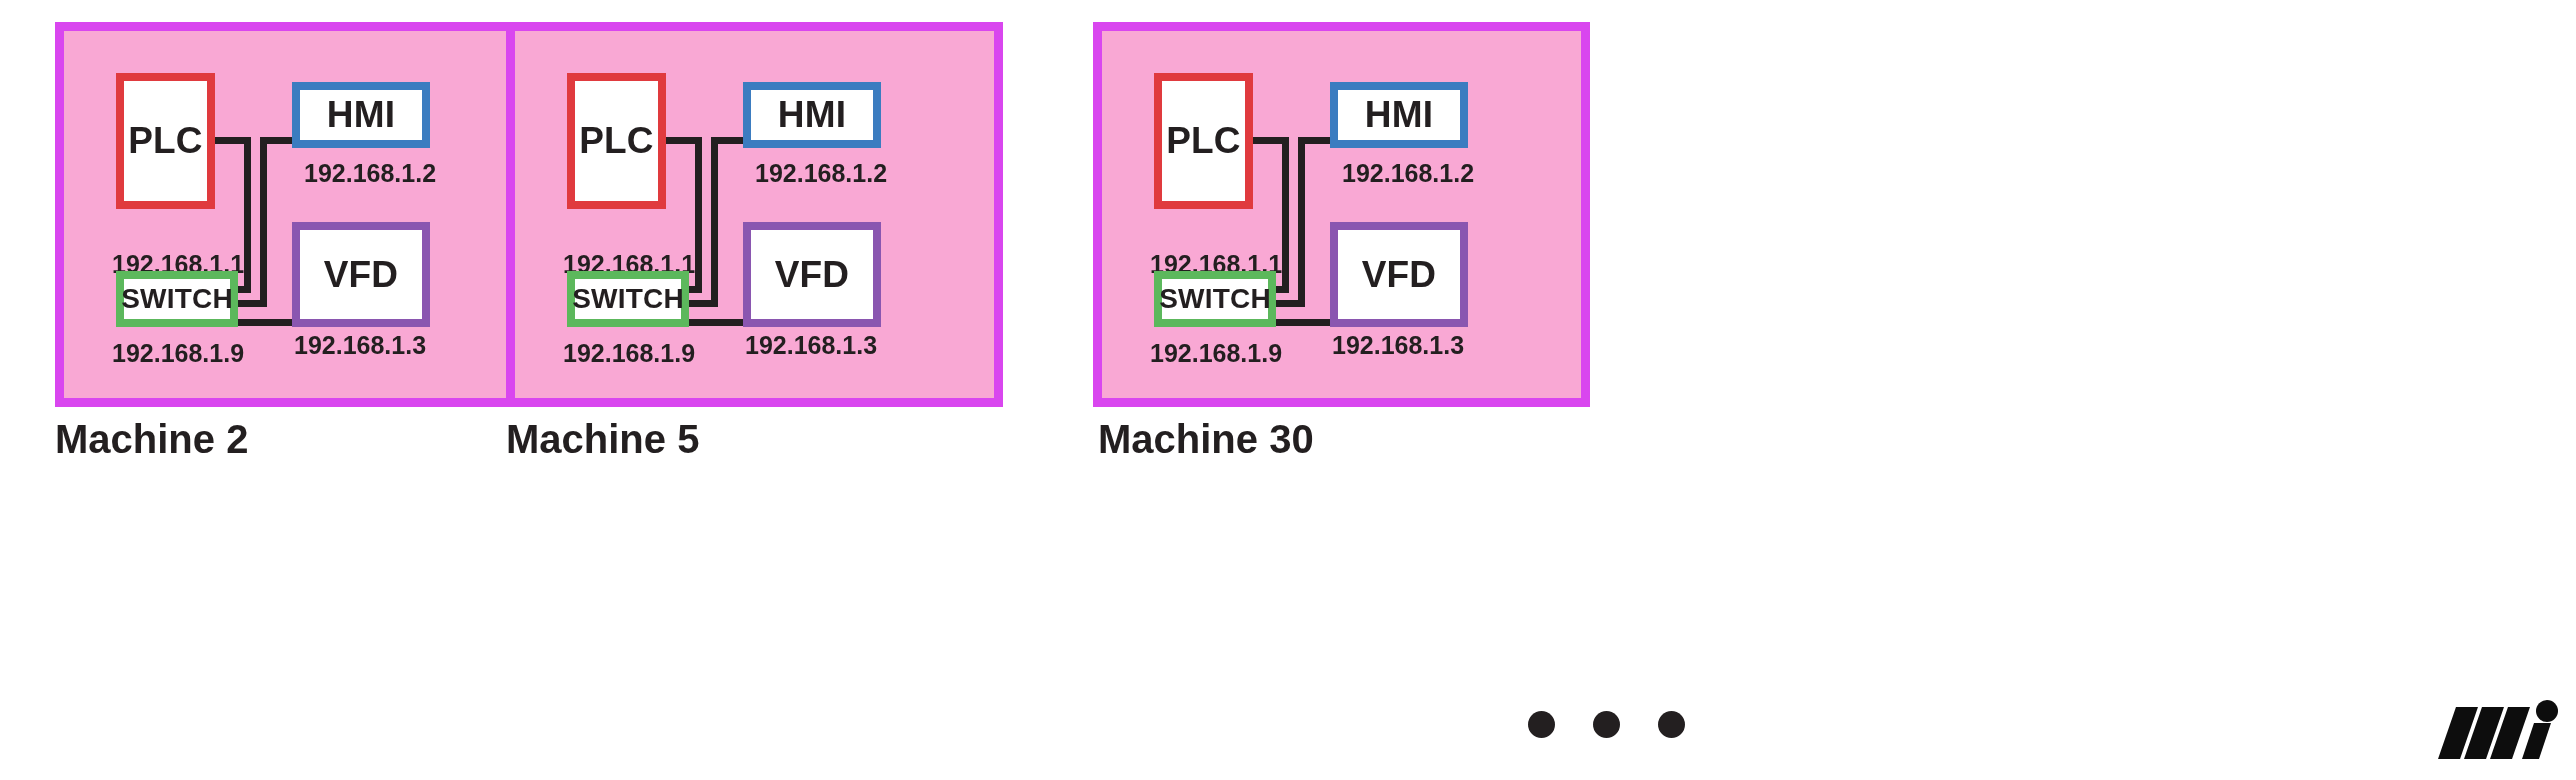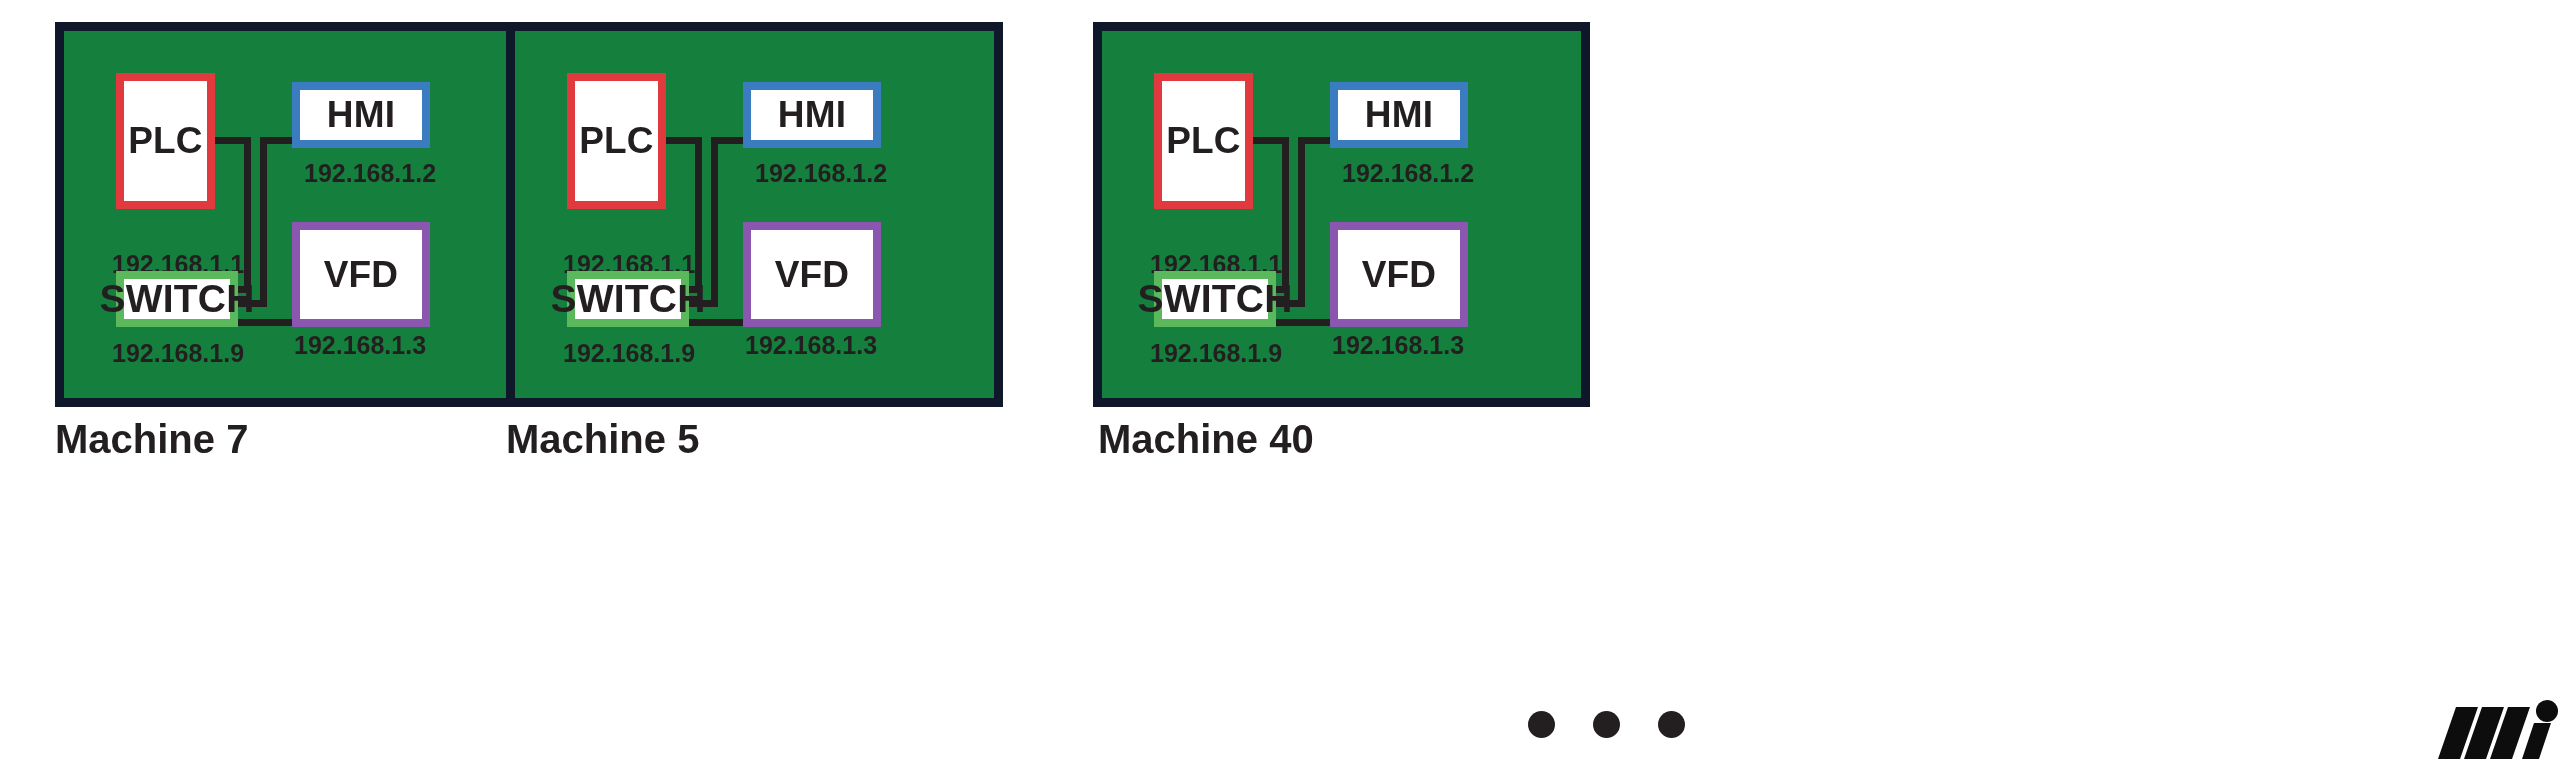--- a/index.html
+++ b/index.html
@@ -10,22 +10,22 @@
     position:relative;
     overflow:hidden;
   }
   #stage{position:relative;width:2576px;height:781px;}
 
   
   .panel{
     position:absolute;
     top:22px;
     width:497px;height:385px;
-    border:9px solid #0f172a;
-    background:#15803d;
+    border:9px solid #d946ef;
+    background:#f9a8d4;
     box-sizing:border-box;
   }
   .panel-inner{position:absolute;inset:0;}
 
   
   .dev{
     position:absolute;
     box-sizing:border-box;
     background:#ffffff;
     display:flex;align-items:center;justify-content:center;
@@ -41,21 +41,21 @@
   }
   .dev.hmi{
     left:228px;top:51px;width:138px;height:66px;
     border:8px solid #3b7cc0;
     font-size:37px;
     text-align:right;
   }
   .dev.switch{
     left:52px;top:240px;width:122px;height:56px;
     border:8px solid #5cb85c;
-    font-size:39px;
+    font-size:28px;
   }
   .dev.vfd{
     left:228px;top:191px;width:138px;height:105px;
     border:8px solid #8a56b0;
     font-size:37px;
   }
 
   
   .ip{
     position:absolute;
@@ -119,21 +119,21 @@
       <div class="dev hmi">HMI</div>
       <div class="dev switch">SWITCH</div>
       <div class="dev vfd">VFD</div>
 
       <div class="ip plc-ip">192.168.1.1</div>
       <div class="ip hmi-ip">192.168.1.2</div>
       <div class="ip switch-ip">192.168.1.9</div>
       <div class="ip vfd-ip">192.168.1.3</div>
     </div>
   </div>
-  <div class="caption" style="left:55px;">Machine 7</div>
+  <div class="caption" style="left:55px;">Machine 2</div>
 
   <div class="panel" style="left:506px;">
     <div class="panel-inner">
       <div class="wire w-plc-h1"></div>
       <div class="wire w-plc-v"></div>
       <div class="wire w-plc-h2"></div>
       <div class="wire w-hmi-h1"></div>
       <div class="wire w-hmi-v"></div>
       <div class="wire w-hmi-h2"></div>
       <div class="wire w-vfd-h"></div>
@@ -171,21 +171,21 @@
       <div class="dev hmi">HMI</div>
       <div class="dev switch">SWITCH</div>
       <div class="dev vfd">VFD</div>
 
       <div class="ip plc-ip">192.168.1.1</div>
       <div class="ip hmi-ip">192.168.1.2</div>
       <div class="ip switch-ip">192.168.1.9</div>
       <div class="ip vfd-ip">192.168.1.3</div>
     </div>
   </div>
-  <div class="caption" style="left:1098px;">Machine 40</div>
+  <div class="caption" style="left:1098px;">Machine 30</div>
 
   <svg id="logo" viewBox="0 0 132 66">
     <g fill="#0d0d0d">
       <polygon points="22,8 44,8 26,60 4,60"></polygon>
       <polygon points="48,8 70,8 52,60 30,60"></polygon>
       <polygon points="74,8 96,8 78,60 56,60"></polygon>
       <polygon points="100,24 117,24 105,60 88,60"></polygon>
       <circle cx="113" cy="12" r="11"></circle>
     </g>
   </svg>

